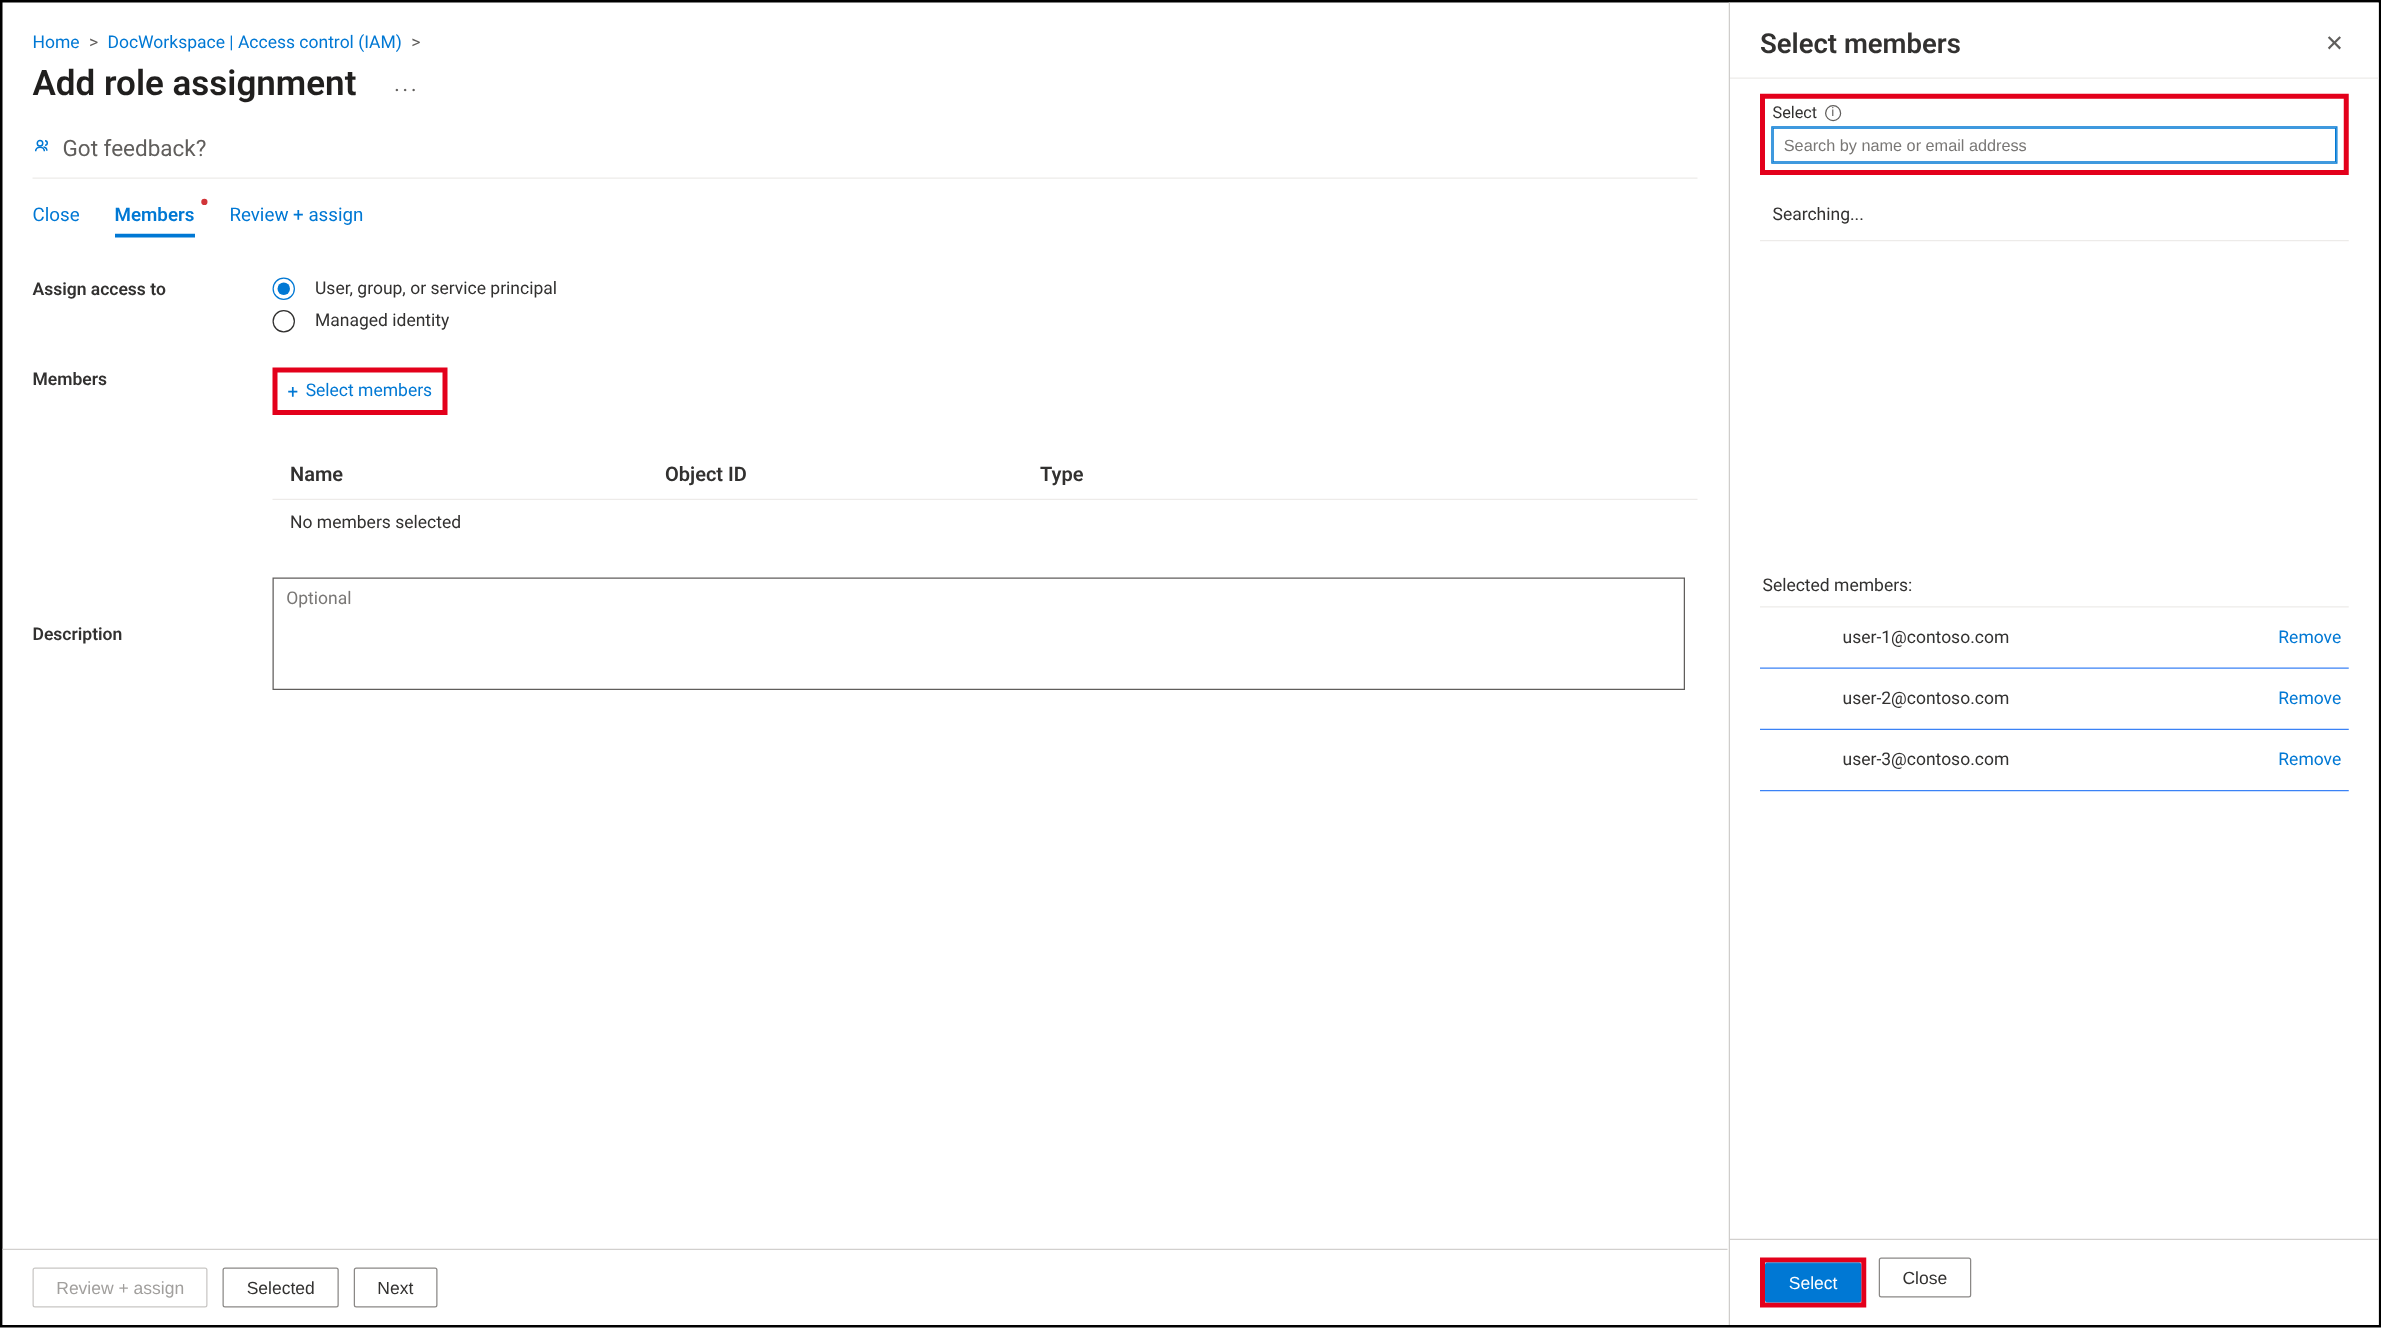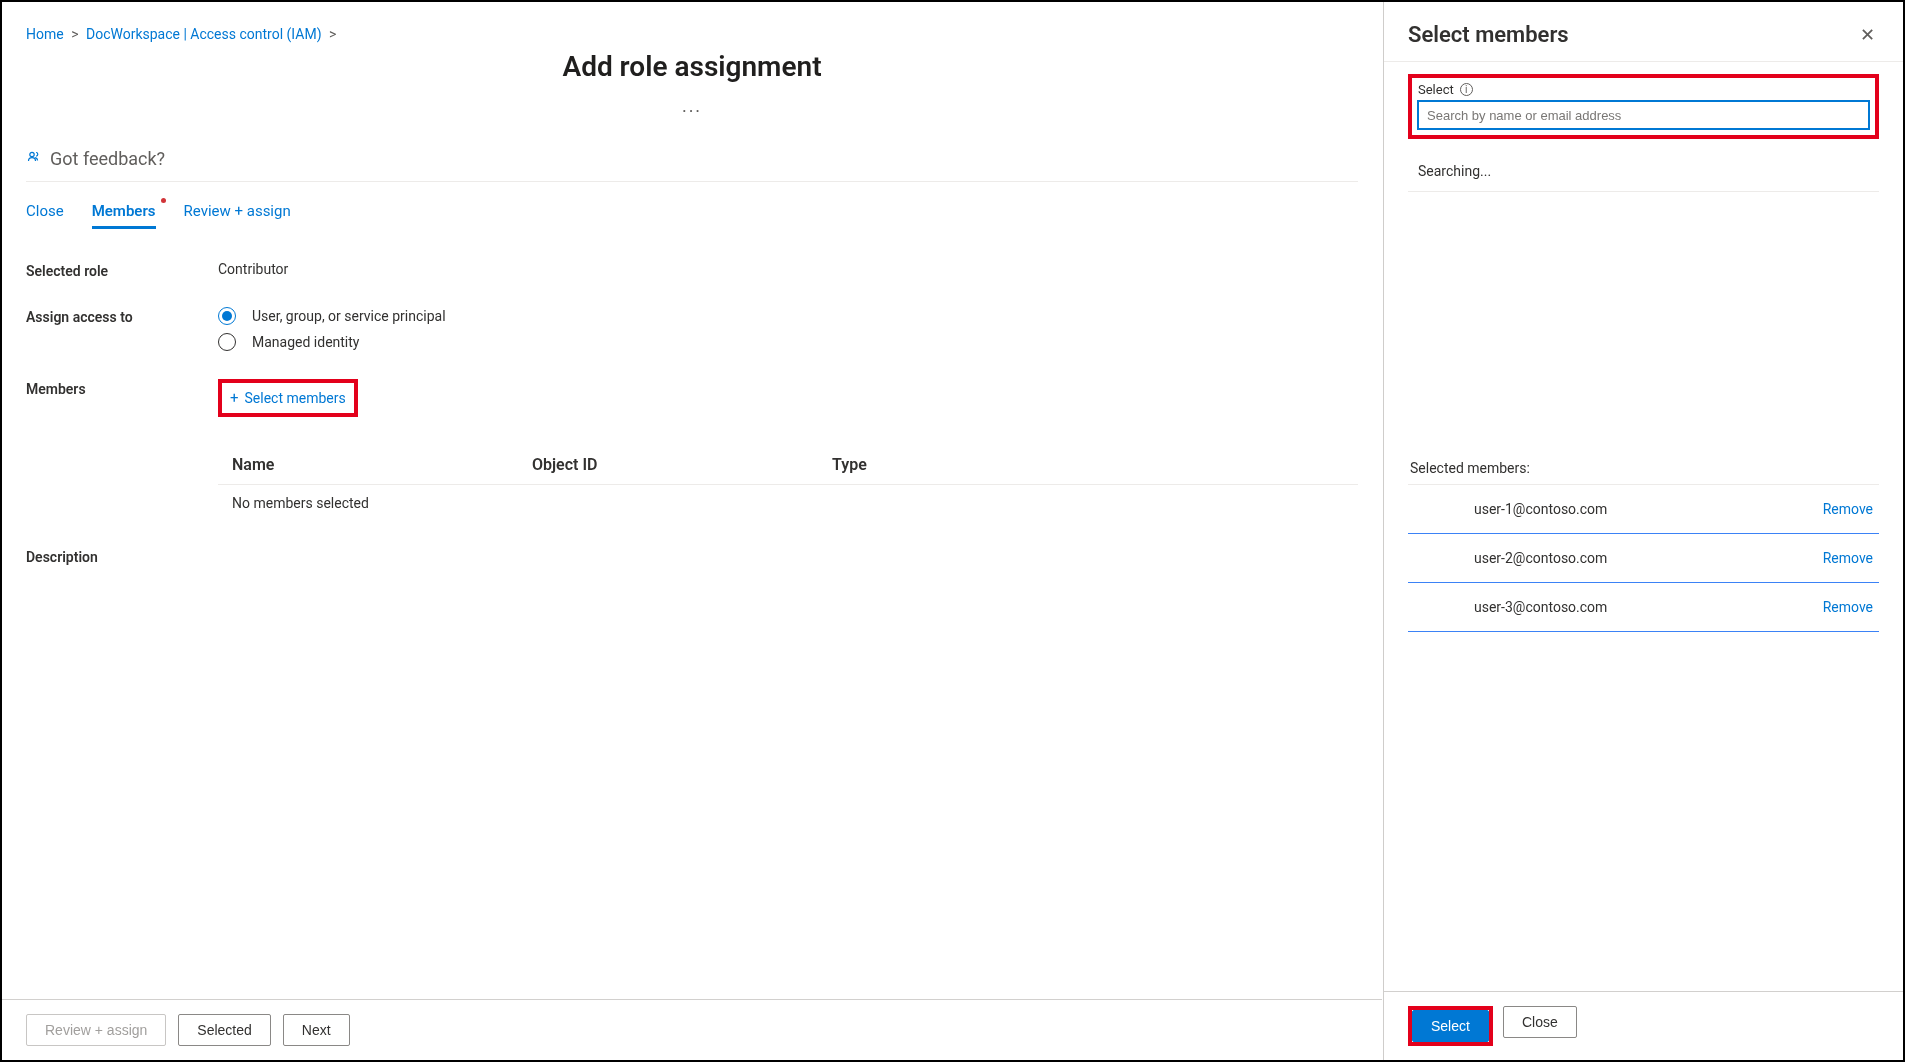--- a/index.html
+++ b/index.html
@@ -21,21 +21,21 @@
     height: 1058px;
     padding: 24px 24px 0 24px;
   }
   .breadcrumb {
     font-size: 14px;
     color: #605e5c;
     margin-bottom: 8px;
   }
   .breadcrumb a { color: #0078d4; text-decoration: none; cursor: pointer; }
   .breadcrumb .sep { color: #605e5c; padding: 0 4px; }
-  .page-title-row { display: flex; align-items: center; gap: 18px; margin-bottom: 18px; flex-direction: column; }
+  .page-title-row { display: flex; align-items: flex-end; gap: 30px; margin-bottom: 18px; }
   .page-title { font-size: 28px; font-weight: 600; color: #201f1e; }
   .title-more { color: #605e5c; font-size: 18px; letter-spacing: 2px; cursor: pointer; }
   .feedback-row {
     display: flex; align-items: center; gap: 8px;
     color: #605e5c; font-size: 18px; padding: 8px 0 12px 0;
     border-bottom: 1px solid #edebe9;
   }
   .feedback-icon svg { width: 16px; height: 16px; }
   .tabs {
     display: flex; gap: 28px; padding-top: 20px;
@@ -181,24 +181,20 @@
   <div class="tabs">
     <div class="tab">Close</div>
     <div class="tab active">
       <span>Members</span>
       <span class="red-dot"></span>
     </div>
     <div class="tab">Review + assign</div>
   </div>
 
   <div class="form-area">
-    <div class="form-row">
-      <div class="form-label">Selected role</div>
-      <div class="form-value">Contributor</div>
-    </div>
 
     <div class="form-row">
       <div class="form-label">Assign access to</div>
       <div class="form-value">
         <div class="radio-group">
           <div class="radio-item">
             <span class="radio-circle checked">
                 <span class="radio-dot"></span>
               </span>
             <span>User, group, or service principal</span>
@@ -227,20 +223,21 @@
       <div class="members-head">
         <div class="mh-name">Name</div>
         <div class="mh-obj">Object ID</div>
         <div class="mh-type">Type</div>
       </div>
       <div class="members-empty">No members selected</div>
     </div>
 
     <div class="desc-row">
       <div class="form-label">Description</div>
+      <textarea class="desc-textarea" placeholder="Optional" style=""></textarea>
     </div>
   </div>
 
   <div class="footer-bar">
     <button class="btn" disabled="">Review + assign</button>
     <button class="btn">Selected</button>
     <button class="btn">Next</button>
   </div>
 </div>
 

